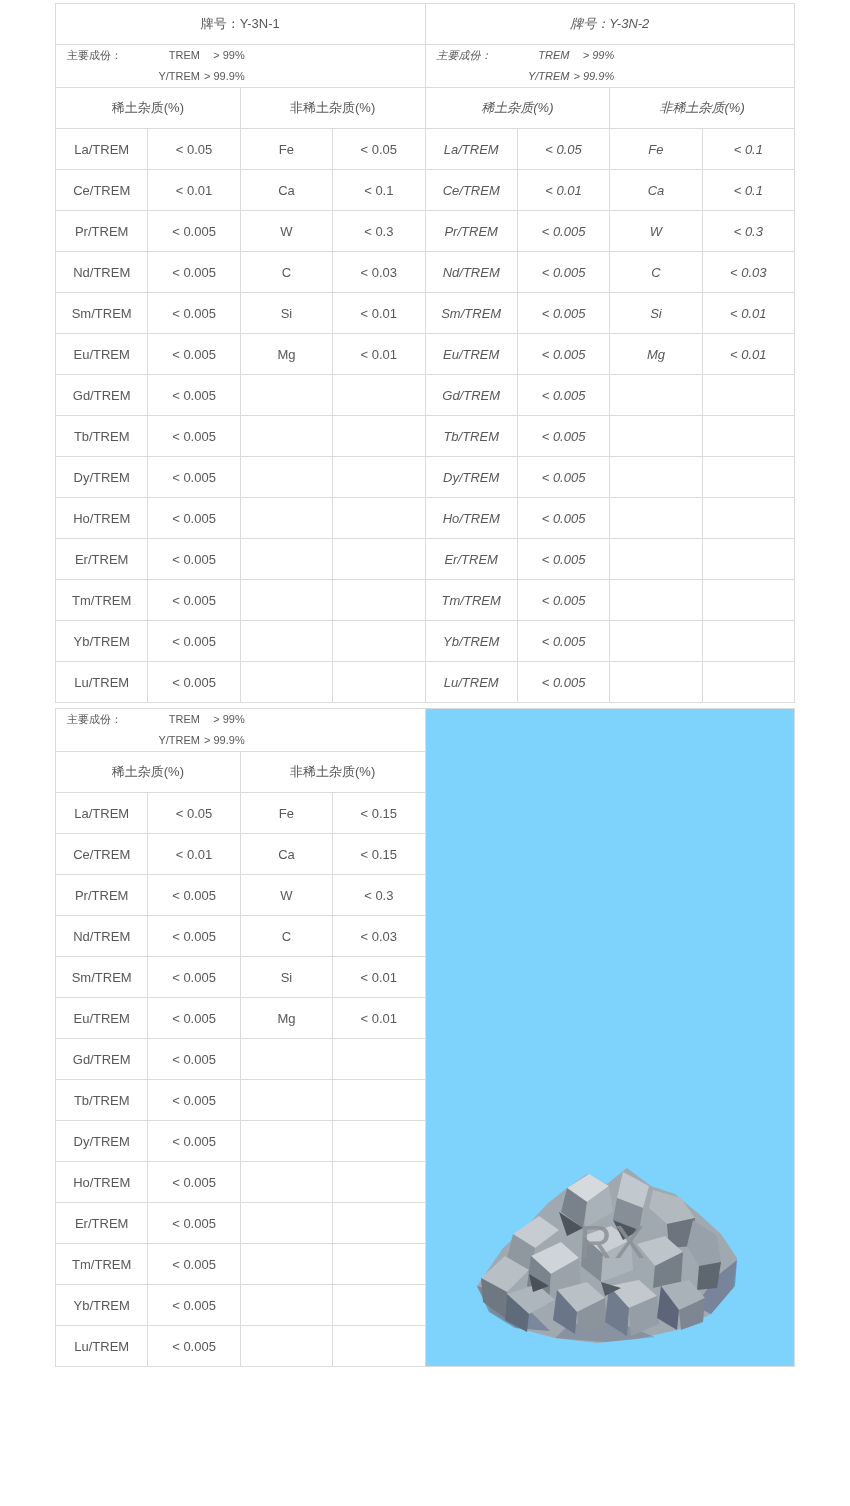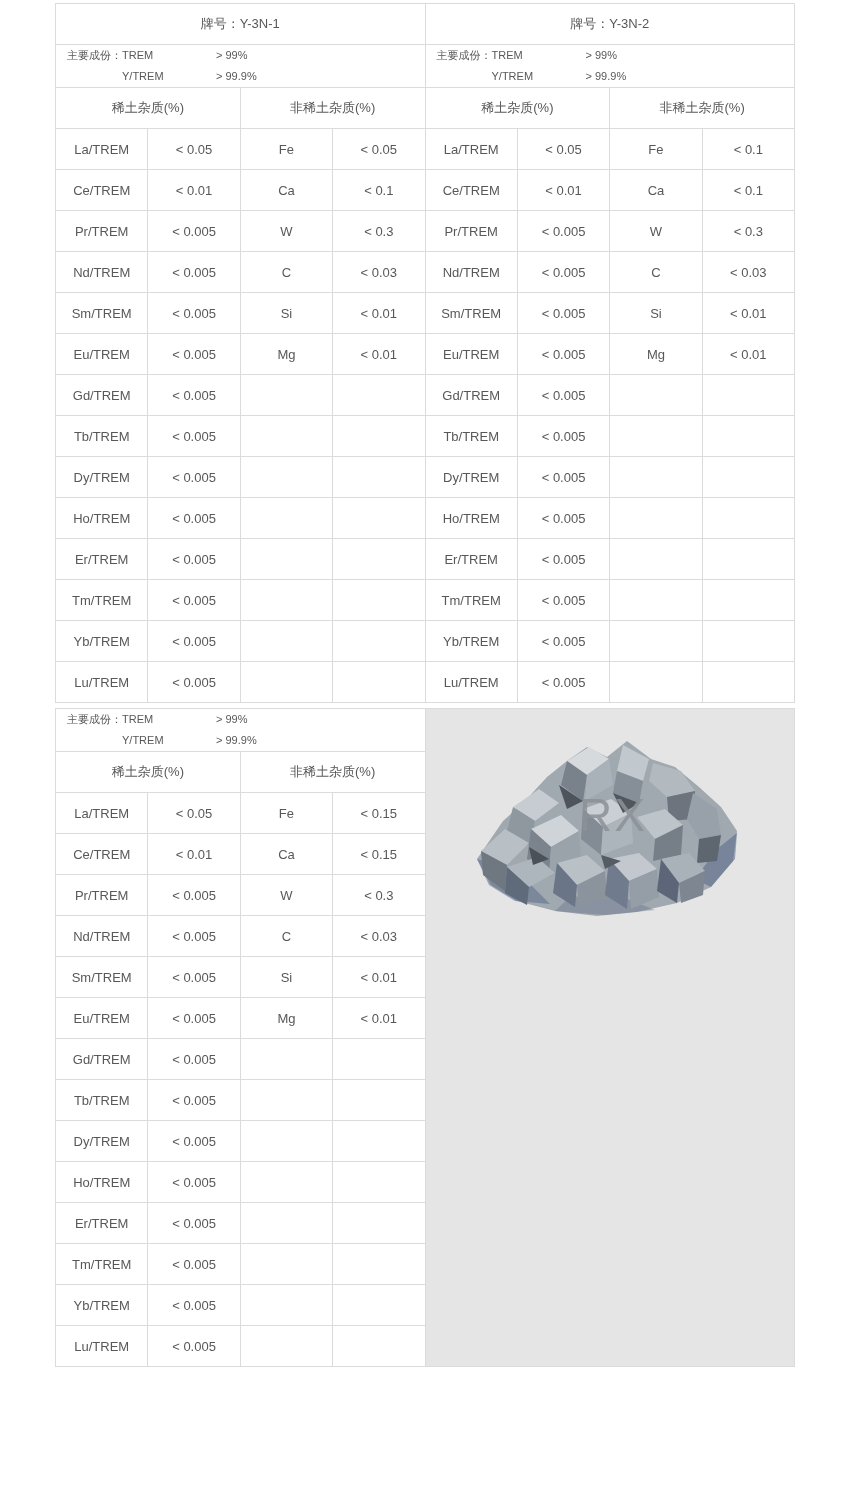--- a/index.html
+++ b/index.html
@@ -12,21 +12,21 @@
   }
   .sheet {
     position: absolute;
     left: 55px;
     top: 3px;
     width: 741px;
   }
   .section { display: flex; align-items: stretch; }
   .section-gap { height: 5px; }
   .half { width: 50%; }
-  .half-right { margin-left: -1px; }
+  .half-right { margin-left: -1px; font-style: italic; }
 
   table.spec-table {
     width: 100%;
     border-collapse: collapse;
     table-layout: fixed;
   }
   table.spec-table td {
     border: 1px solid #dbdbdb;
     text-align: center;
     vertical-align: middle;
@@ -42,30 +42,30 @@
   .comp-wrap {
     display: flex;
     align-items: flex-start;
     padding-left: 11px;
     font-size: 11px;
     line-height: 21px;
   }
   .comp-grid {
     display: grid;
     grid-template-columns: 78px auto;
-    column-gap: 16px;
-    text-align: left;
+    column-gap: 4px;
+    text-align: right;
   }
   .image-area {
     border: 1px solid #dbdbdb;
     margin-left: -1px;
     width: 50%;
-    background: #e5e5e5;
+    background: #7dd3fc;
     display: flex;
-    align-items: flex-start;
+    align-items: flex-end;
     justify-content: center;
   }
   .wm {
     font-family: "Liberation Sans", "DejaVu Sans", sans-serif;
     letter-spacing: 2px;
   }
 </style>
 </head>
 <body>
 

